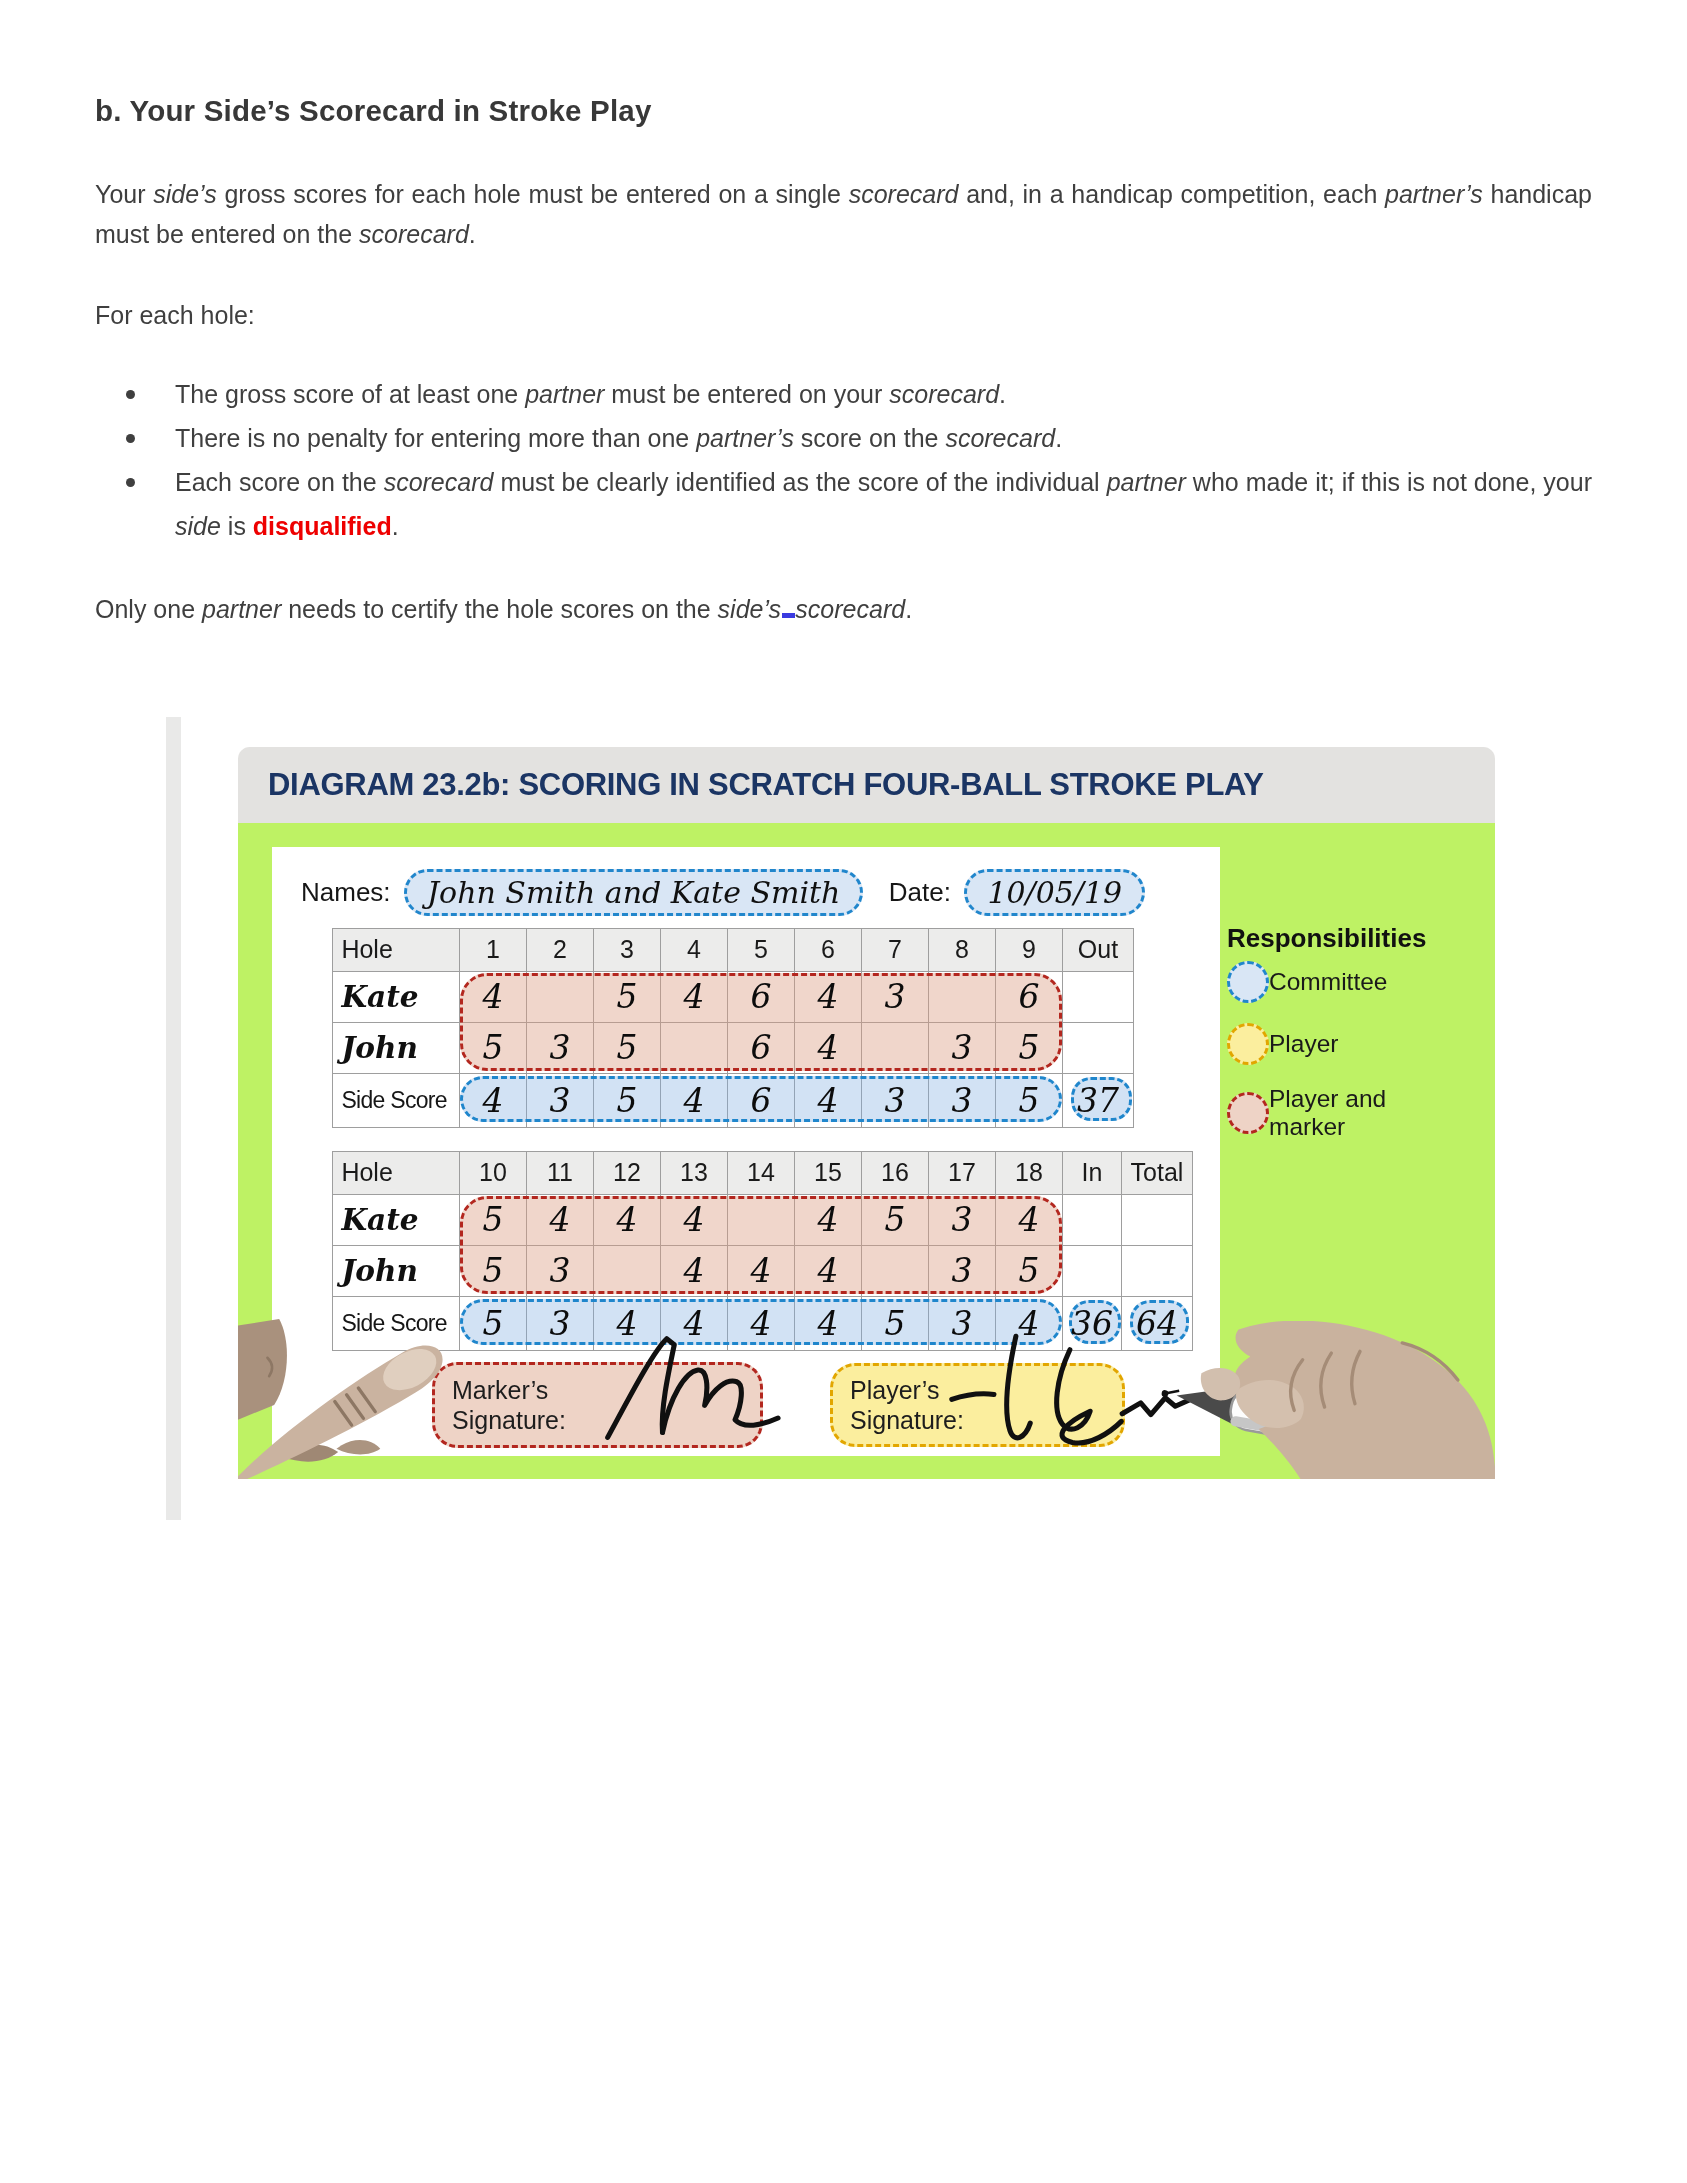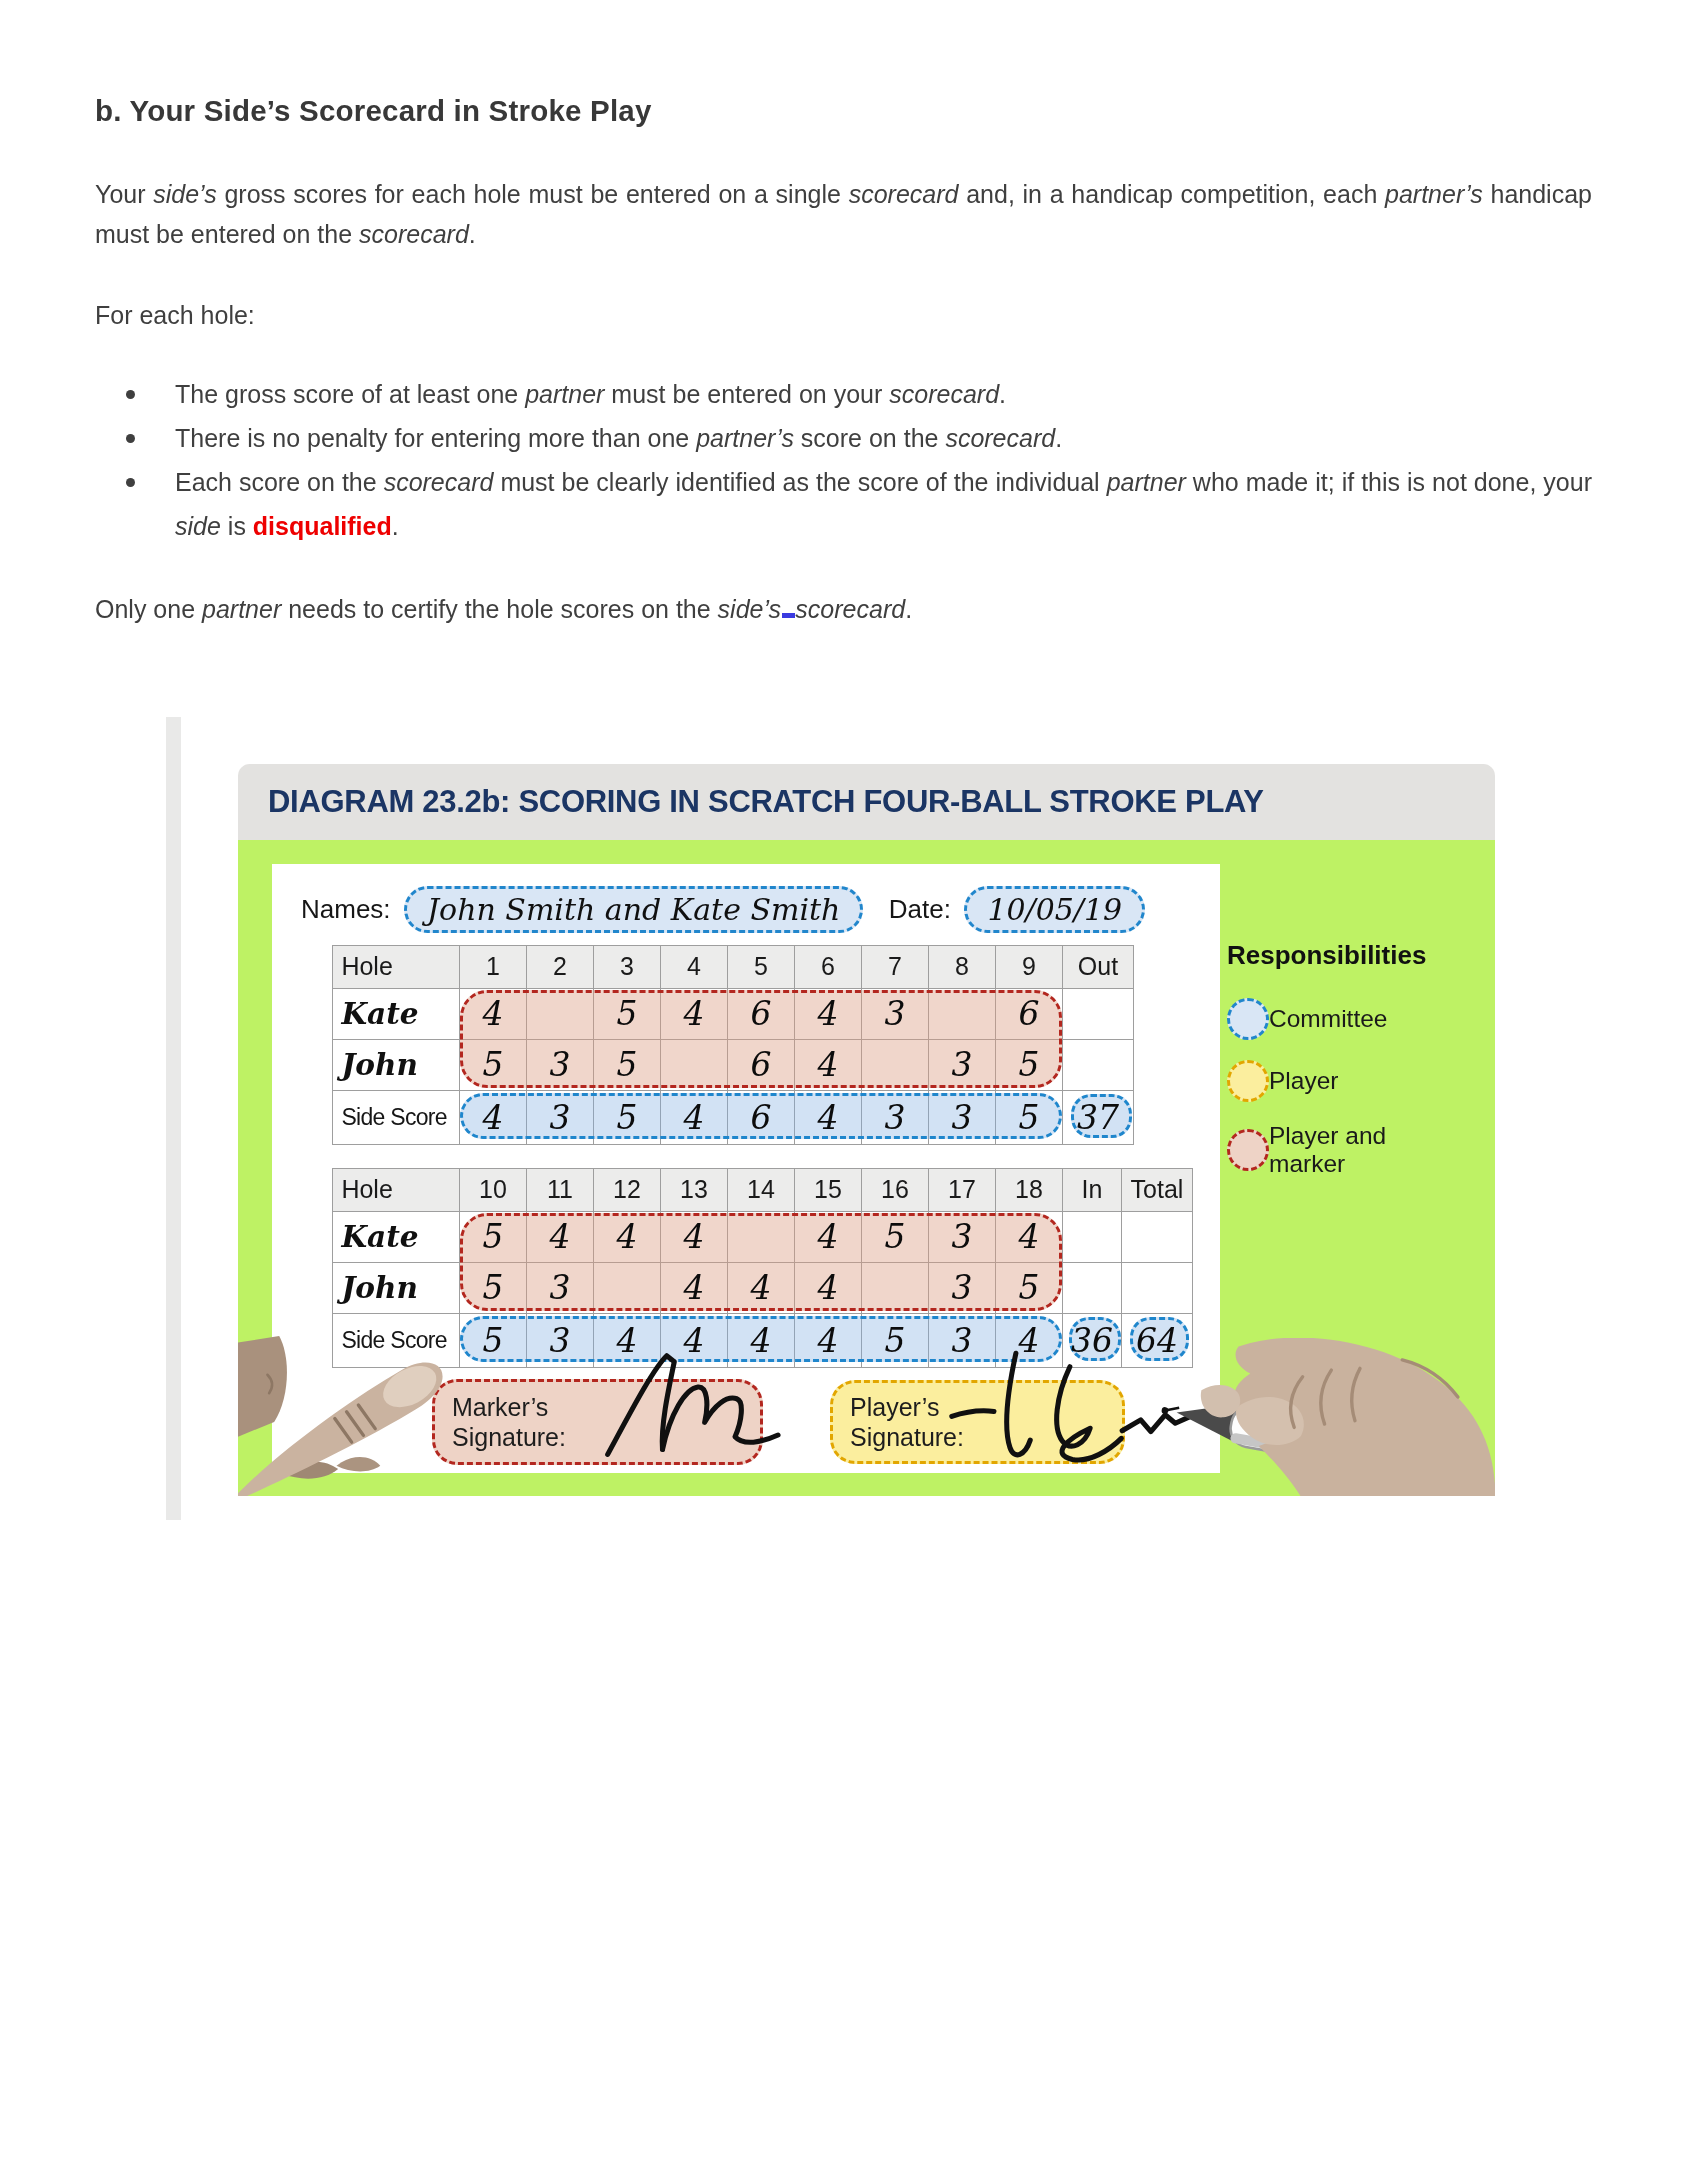--- a/index.html
+++ b/index.html
@@ -16,21 +16,21 @@
   .dq{color:#ee0000;font-weight:bold;font-style:normal;}
   .link-space{display:inline-block;width:12.7px;height:4.2px;border-bottom:5px solid #3a3ae0;margin:0 0.8px 0 0.8px;}
 
   ul.doc-bullets{list-style:none;margin:37px 0 0 0;padding:0 0 0 80px;}
   ul.doc-bullets li{position:relative;font-size:25px;line-height:44px;text-align:justify;}
   ul.doc-bullets li::before{content:"";position:absolute;left:-49px;top:17.7px;width:9.3px;height:9.3px;border-radius:50%;background:#3f3f3f;}
 
   
   .diagram-wrap{position:relative;height:831px;margin-top:83px;}
   .side-bar{position:absolute;left:71px;top:5px;width:15px;height:803px;background:#e9e9e8;}
-  .panel{position:absolute;left:143px;top:52px;width:1257px;height:732px;}
+  .panel{position:absolute;left:143px;top:35px;width:1257px;height:732px;}
   .panel-header{height:76px;background:#e3e2e0;border-radius:11.8px 11.8px 0 0;display:flex;align-items:center;padding-left:30px;box-sizing:border-box;}
   .panel-title{font-size:31px;font-weight:bold;color:#1b3564;letter-spacing:-0.3px;}
   .panel-body{position:relative;height:656px;background:#bef264;overflow:hidden;}
 
   .card{position:absolute;left:34px;top:23.6px;width:948px;height:609px;background:#ffffff;}
 
   .names-row{display:flex;align-items:center;gap:13.5px;margin:22px 0 0 29px;}
   .field-label{font-size:26px;color:#161616;}
   .hw{font-family:"DejaVu Serif", serif;font-style:italic;}
   .names-cap{display:inline-block;background:#d9e6f5;border:3.4px dashed #2186cc;border-radius:23.6px;padding:3.4px 20px;}
@@ -61,21 +61,21 @@
   .cap-total{left:798px;top:149px;width:59px;height:44px;border-radius:20px;}
 
   .sigbox{position:absolute;display:flex;align-items:center;box-sizing:border-box;z-index:1;}
   .sig-marker{left:160px;top:515px;width:331px;height:86px;background:#eed3c6;border:3.4px dashed #b3271f;border-radius:25px;padding-left:17px;}
   .sig-player{left:558px;top:516px;width:295px;height:84px;background:#fbee9e;border:3.4px dashed #e2a600;border-radius:25px;padding-left:17px;}
   .sig-label{font-size:25px;line-height:30px;color:#1d1d1d;width:177px;}
 
   .ink{position:absolute;left:0;top:0;width:948px;height:609px;overflow:visible;z-index:4;pointer-events:none;}
 
   .legend{position:absolute;left:989px;top:100px;width:253px;}
-  .legend-title{font-size:26px;font-weight:bold;color:#111111;margin-bottom:27px;}
+  .legend-title{font-size:26px;font-weight:bold;color:#111111;margin-bottom:7px;}
   .legend-item{display:flex;align-items:center;gap:0;margin-bottom:20px;}
   .legend-dot{flex:0 0 auto;width:42px;height:42px;border-radius:50%;box-sizing:border-box;}
   .dot-committee{background:#d9e6f5;border:3.4px dashed #2186cc;}
   .dot-player{background:#fbee9e;border:3.4px dashed #e2a600;}
   .dot-marker{background:#eed3c6;border:3.4px dashed #b3271f;}
   .legend-label{font-size:24.5px;color:#1a1a1a;line-height:28px;}
 
   .hand{position:absolute;z-index:6;pointer-events:none;}
   .hand-left{left:-3.4px;top:496px;}
   .hand-right{left:911px;top:498px;}

